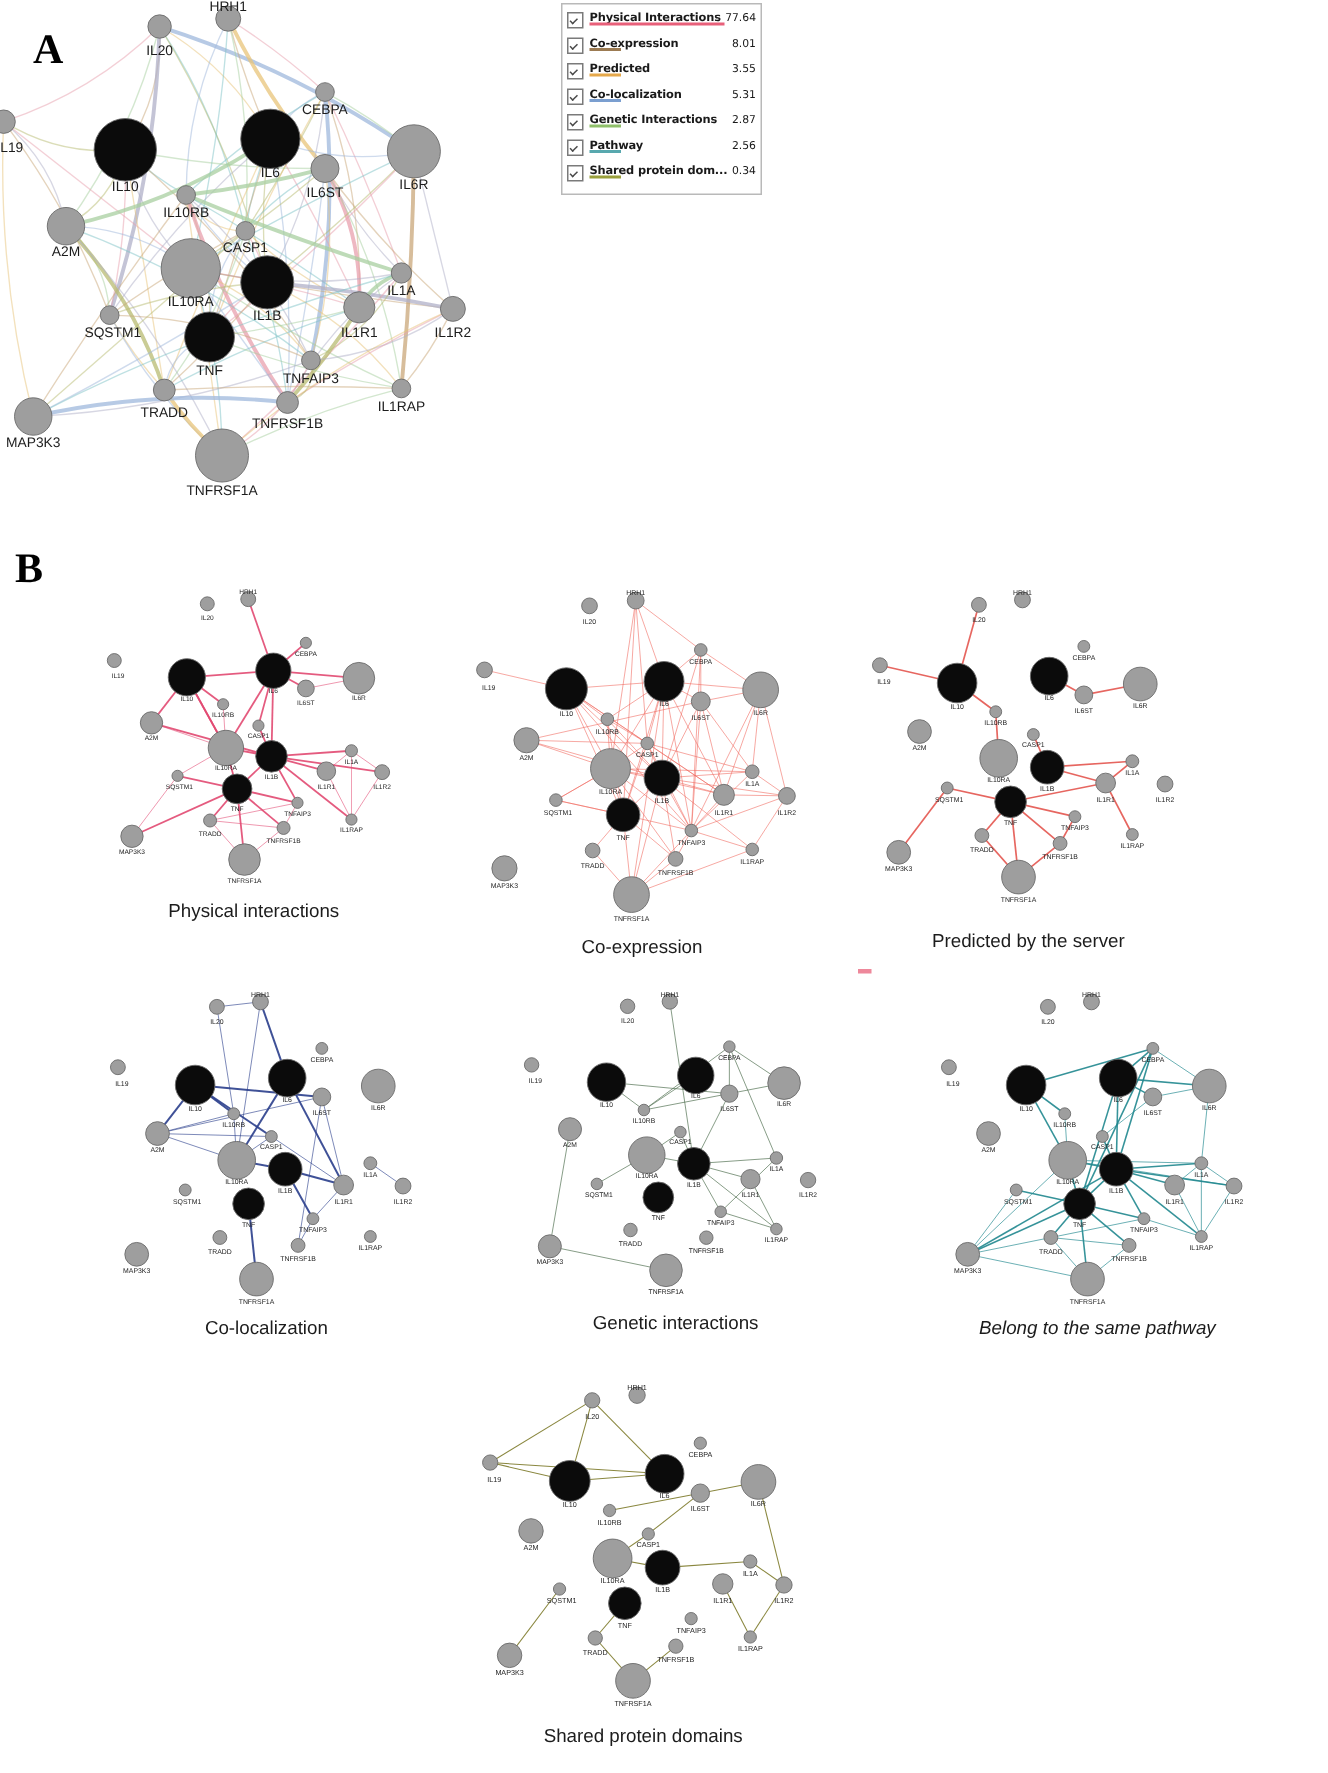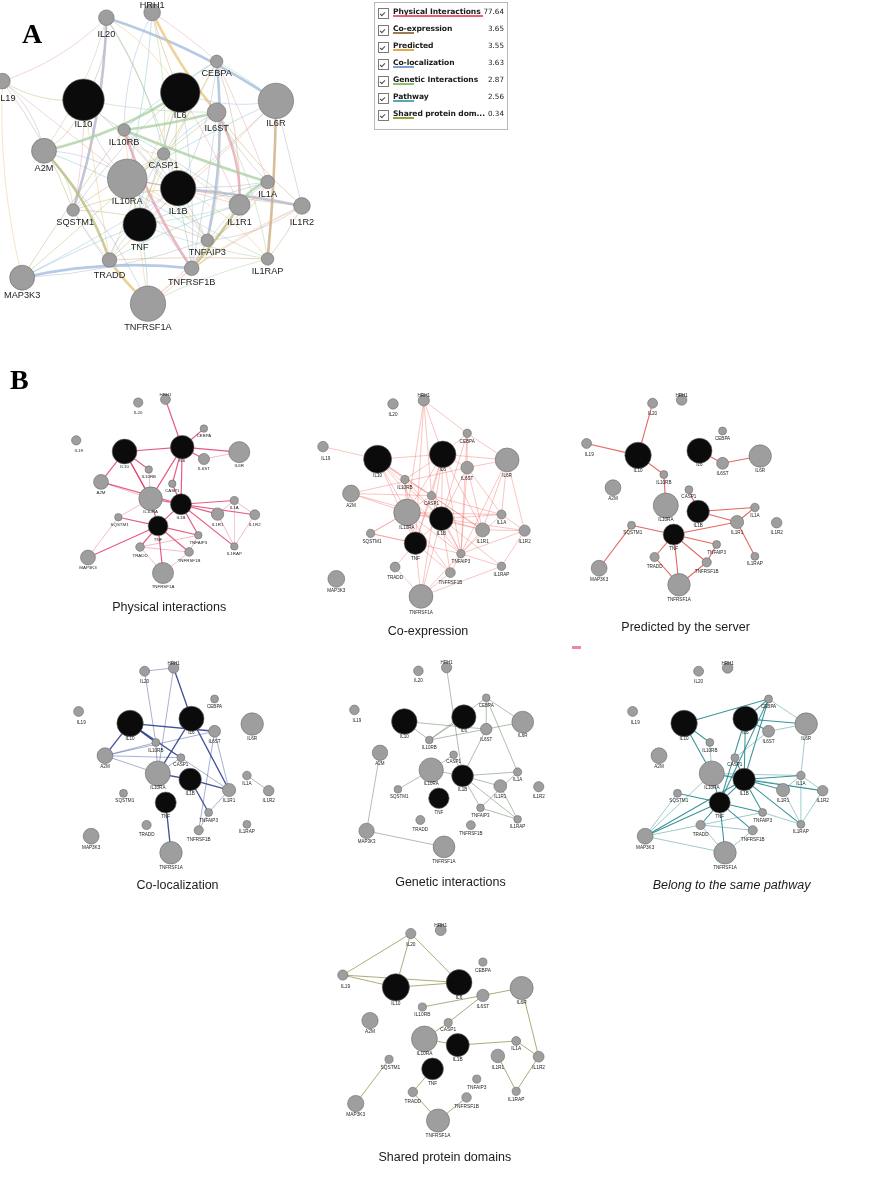--- a/index.html
+++ b/index.html
@@ -69,31 +69,31 @@
 
 <div id="legend">
     <div class="legend-row">
       <div class="lg-check"></div>
       <div class="lg-name">Physical Interactions<div class="lg-underline" style="background: rgb(232, 96, 122); width: 100%;"></div></div>
       <div class="lg-val">77.64</div>
     </div>
     <div class="legend-row">
       <div class="lg-check"></div>
       <div class="lg-name">Co-expression<div class="lg-underline" style="background: rgb(156, 123, 82); width: 22%;"></div></div>
-      <div class="lg-val">3.65</div>
+      <div class="lg-val">8.01</div>
     </div>
     <div class="legend-row">
       <div class="lg-check"></div>
       <div class="lg-name">Predicted<div class="lg-underline" style="background: rgb(229, 168, 75); width: 22%;"></div></div>
       <div class="lg-val">3.55</div>
     </div>
     <div class="legend-row">
       <div class="lg-check"></div>
       <div class="lg-name">Co-localization<div class="lg-underline" style="background: rgb(123, 159, 208); width: 22%;"></div></div>
-      <div class="lg-val">3.63</div>
+      <div class="lg-val">5.31</div>
     </div>
     <div class="legend-row">
       <div class="lg-check"></div>
       <div class="lg-name">Genetic Interactions<div class="lg-underline" style="background: rgb(143, 191, 106); width: 22%;"></div></div>
       <div class="lg-val">2.87</div>
     </div>
     <div class="legend-row">
       <div class="lg-check"></div>
       <div class="lg-name">Pathway<div class="lg-underline" style="background: rgb(88, 168, 174); width: 22%;"></div></div>
       <div class="lg-val">2.56</div>
@@ -863,21 +863,21 @@
         <text x="174.9" y="172.26000000000002" class="nlabel" font-size="4.6">IL1RAP</text>
         <circle cx="19.14" cy="176.22" r="7.92" fill="#9e9e9e" stroke="#6b6b6b" stroke-width="0.6"></circle>
         <text x="19.14" y="187.44" class="nlabel" font-size="4.6">MAP3K3</text>
         <circle cx="99" cy="192.72" r="11.22" fill="#9e9e9e" stroke="#6b6b6b" stroke-width="0.6"></circle>
         <text x="99" y="207.9" class="nlabel" font-size="4.6">TNFRSF1A</text>
       </g>
     </svg>
     <div class="net-caption" style="top: 218px; font-style: italic;">Belong to the same pathway</div>
   </div>
 
-<div class="net" id="net-shared-protein-domains" style="left:336px;top:922px;">
+<div class="net" id="net-shared-protein-domains" style="left:320px;top:922px;">
     <svg width="217.60000000000002" height="224.4">
       <g>
         <line x1="6.800000000000001" y1="53.040000000000006" x2="74.80000000000001" y2="11.56" stroke="#7d7a2a" stroke-width="0.7" opacity="0.9"></line>
         <line x1="6.800000000000001" y1="53.040000000000006" x2="59.84" y2="65.28" stroke="#7d7a2a" stroke-width="0.7" opacity="0.9"></line>
         <line x1="6.800000000000001" y1="53.040000000000006" x2="123.08000000000001" y2="60.52" stroke="#7d7a2a" stroke-width="0.7" opacity="0.9"></line>
         <line x1="74.80000000000001" y1="11.56" x2="59.84" y2="65.28" stroke="#7d7a2a" stroke-width="0.7" opacity="0.9"></line>
         <line x1="74.80000000000001" y1="11.56" x2="123.08000000000001" y2="60.52" stroke="#7d7a2a" stroke-width="0.7" opacity="0.9"></line>
         <line x1="59.84" y1="65.28" x2="123.08000000000001" y2="60.52" stroke="#7d7a2a" stroke-width="0.7" opacity="0.9"></line>
         <line x1="86.36" y1="85" x2="146.88000000000002" y2="73.44000000000001" stroke="#7d7a2a" stroke-width="0.7" opacity="0.9"></line>
         <line x1="146.88000000000002" y1="73.44000000000001" x2="185.64000000000001" y2="65.96000000000001" stroke="#7d7a2a" stroke-width="0.7" opacity="0.9"></line>

